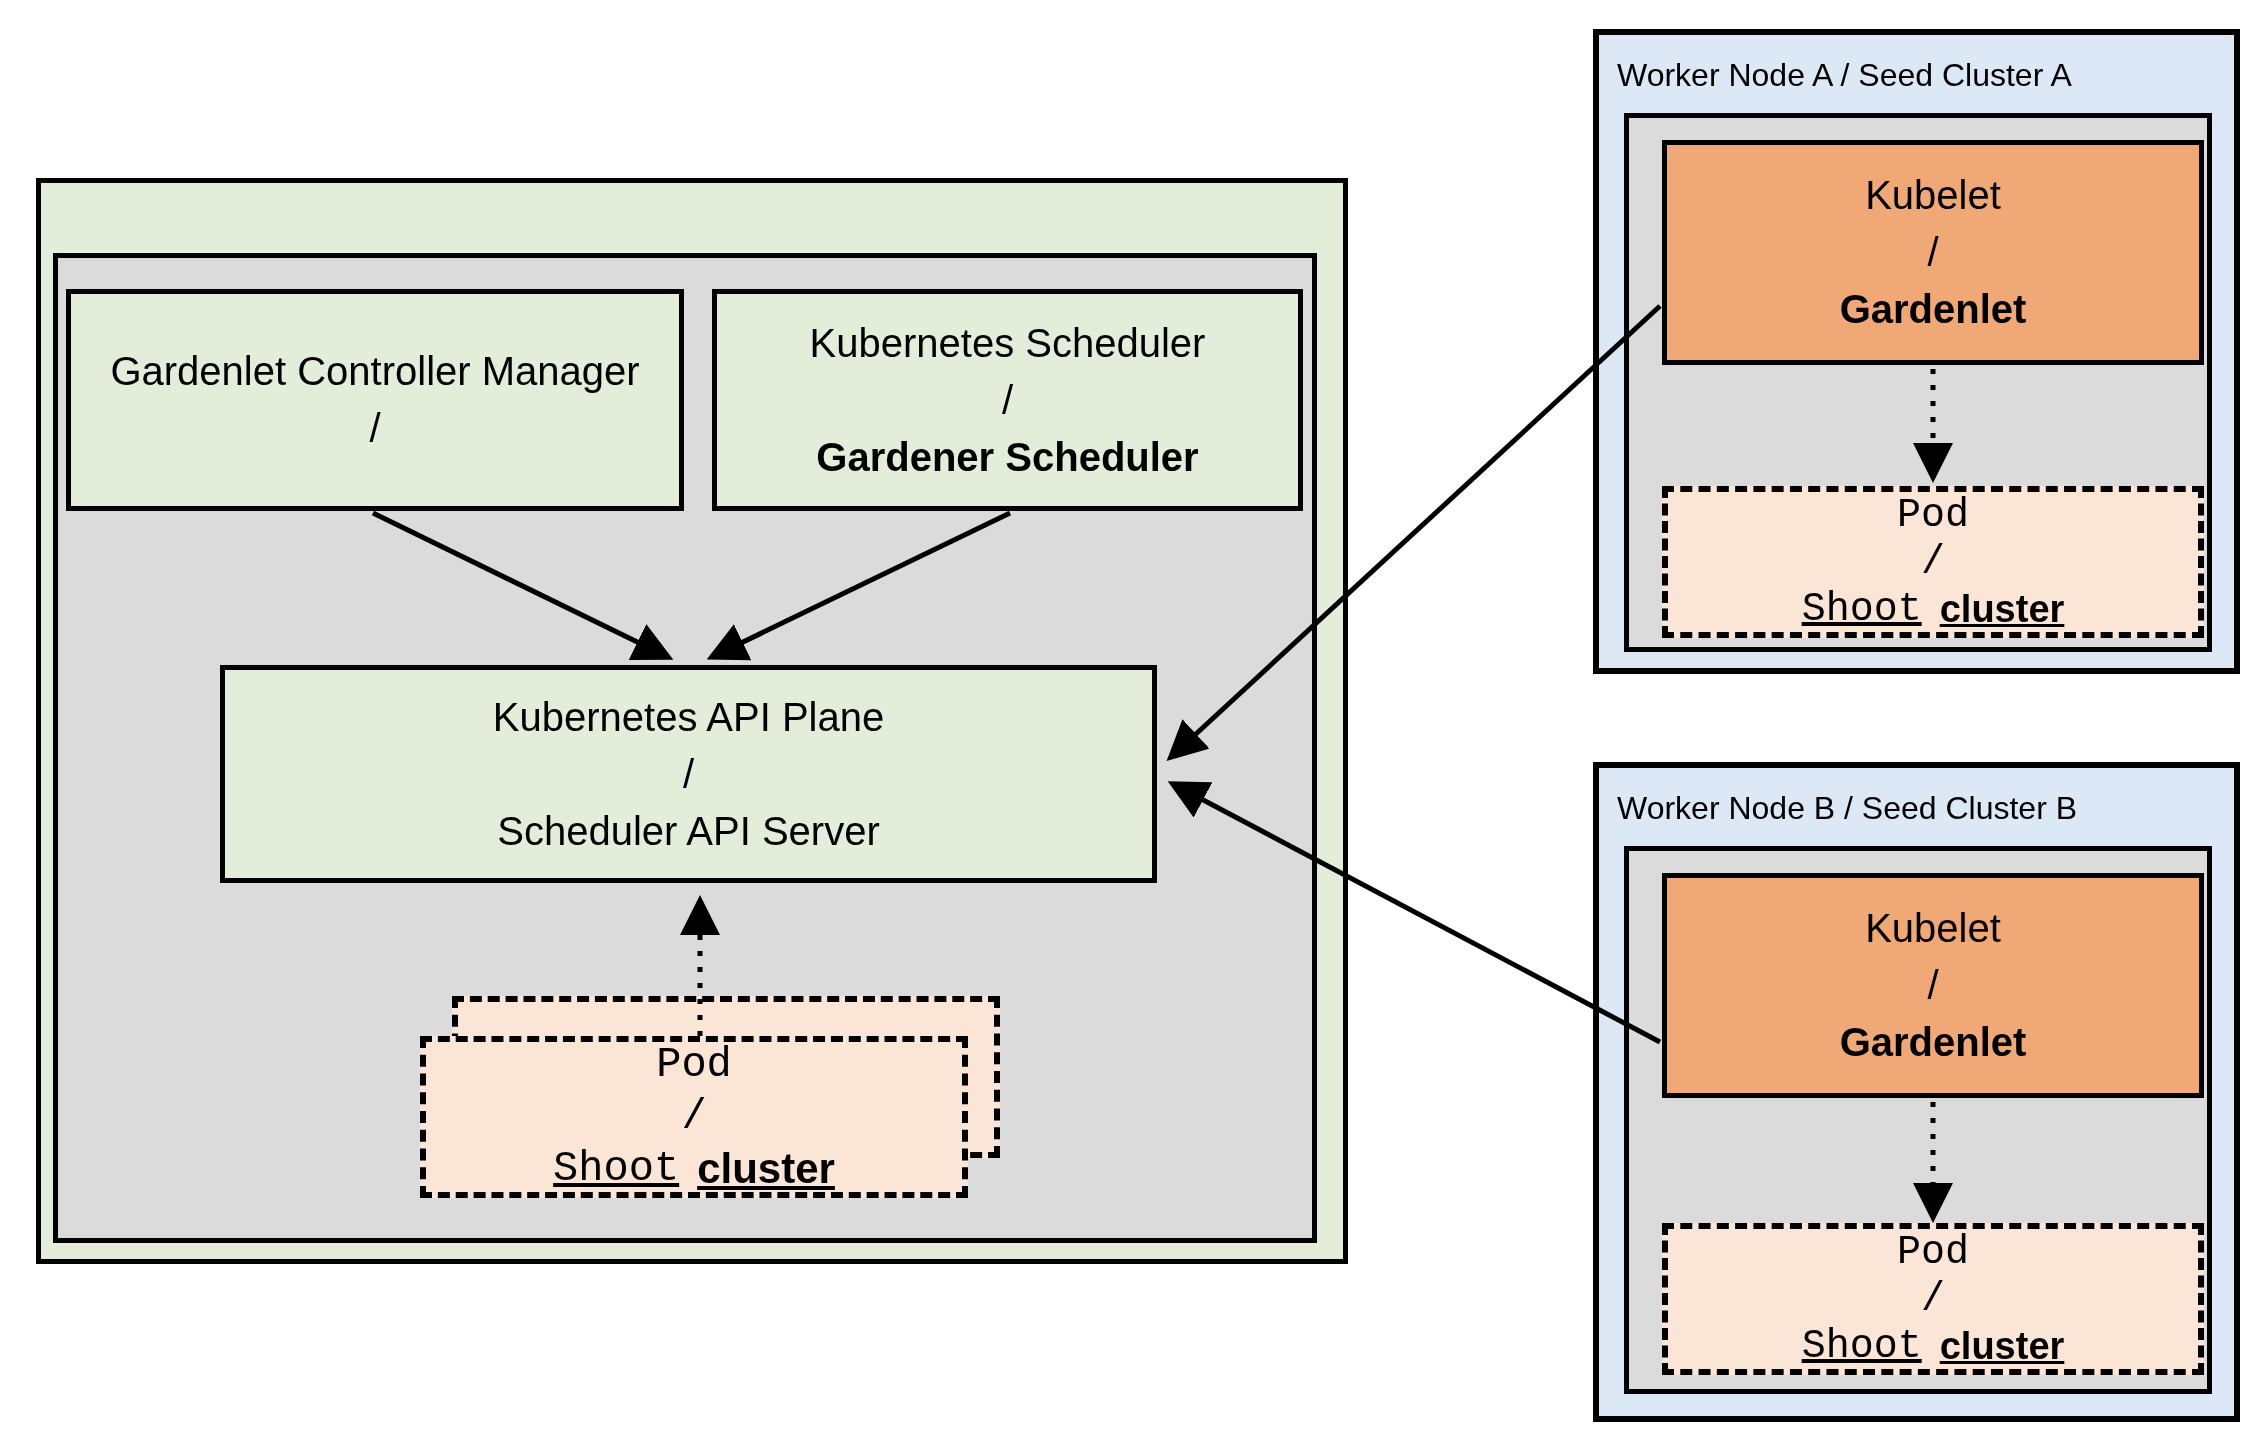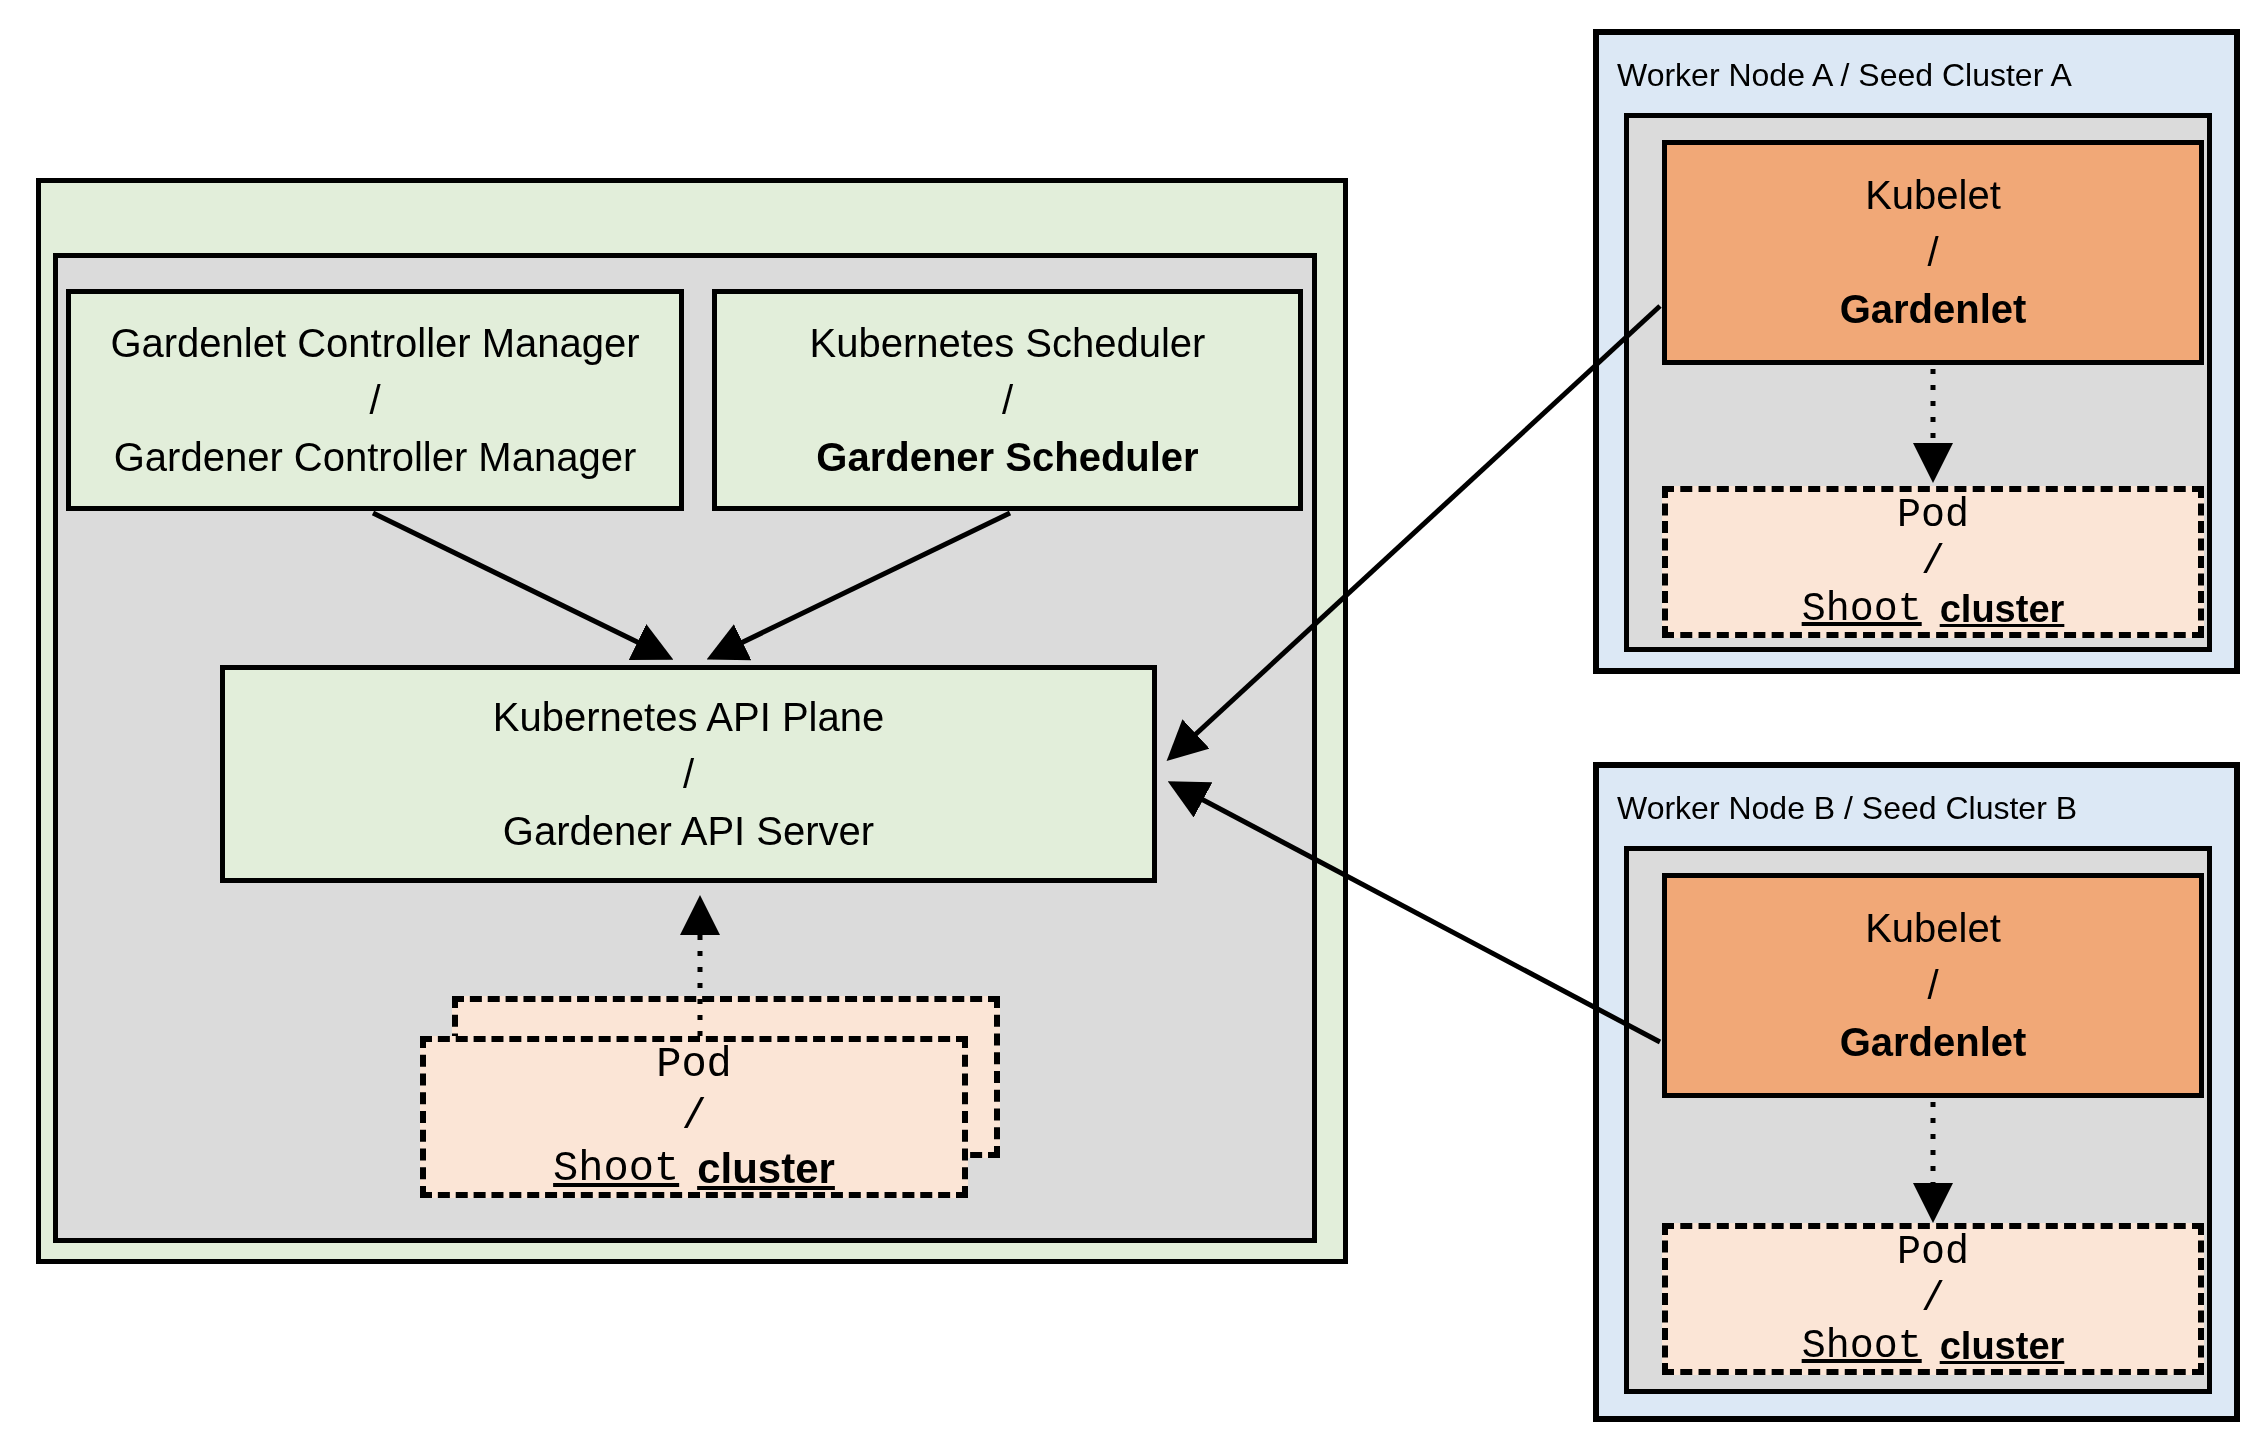--- a/index.html
+++ b/index.html
@@ -54,37 +54,36 @@
 <div class="canvas">
 
   <div class="box green under" style="left:36px;top:178px;width:1312px;height:1086px;">
 
     <div class="box grayfill" style="left:12px;top:70px;width:1264px;height:990px;">
 
       <div class="box green" style="left:8px;top:31px;width:618px;height:222px;">
         <div class="label3">
           <div>Gardenlet Controller Manager</div>
           <div>/</div>
-          <div>Gardener Controller Manager</div>
         </div>
       </div>
 
       <div class="box green" style="left:654px;top:31px;width:591px;height:222px;">
         <div class="label3">
           <div>Kubernetes Scheduler</div>
           <div>/</div>
           <div class="b">Gardener Scheduler</div>
         </div>
       </div>
 
       <div class="box green" style="left:162px;top:407px;width:937px;height:218px;">
         <div class="label3">
           <div>Kubernetes API Plane</div>
           <div>/</div>
-          <div>Gardener API Server</div>
+          <div>Scheduler API Server</div>
         </div>
       </div>
 
       <div class="box dashed peachfill under" style="left:394px;top:738px;width:548px;height:162px;"></div>
 
       <div class="box dashed peachfill over" style="left:362px;top:778px;width:548px;height:162px;">
         <div class="podtext">
           <div>Pod</div>
           <div>/</div>
           <div class="podline">

